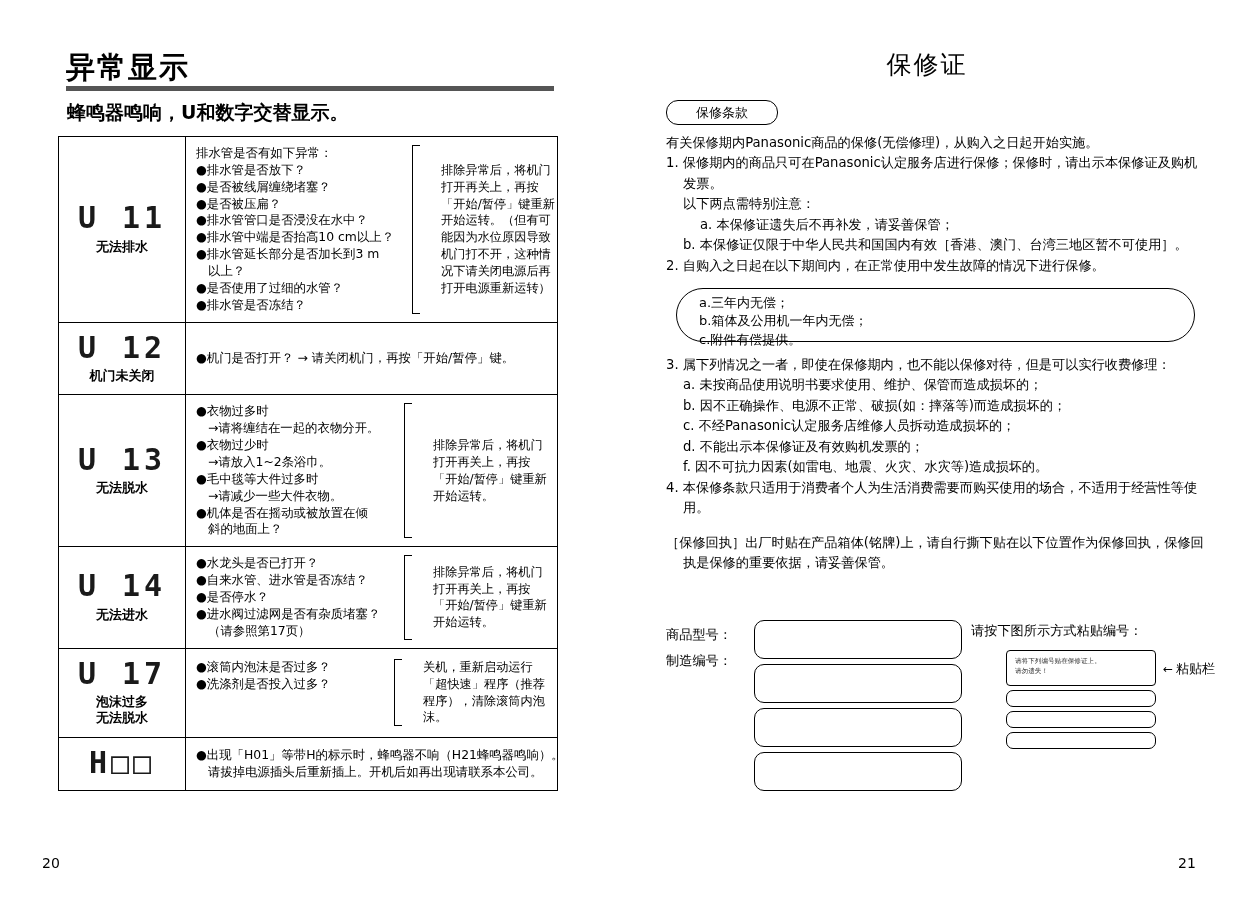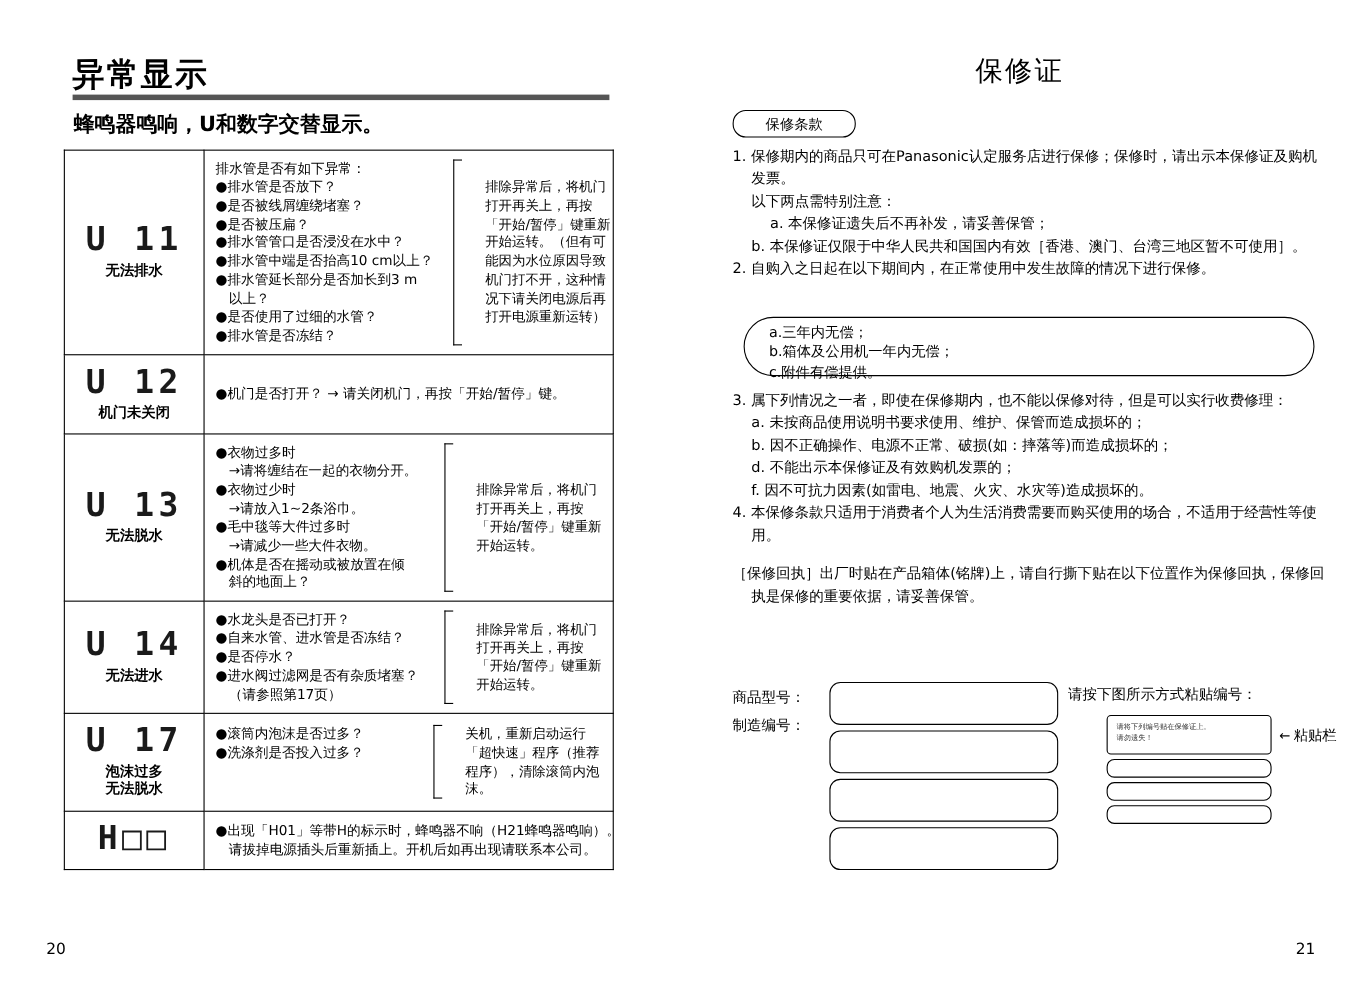--- a/index.html
+++ b/index.html
@@ -407,37 +407,39 @@
     </table>
 
     <div class="pagenum-left">20</div>
   </div>
 
   <div class="right-page">
     <div class="right-title">保修证</div>
     <div class="pill">保修条款</div>
 
     <div class="warranty-body">
+      <div class="wb-line lvl1">有关保修期内Panasonic商品的保修(无偿修理)，从购入之日起开始实施。</div>
       <div class="wb-line hanging1">1. 保修期内的商品只可在Panasonic认定服务店进行保修；保修时，请出示本保修证及购机发票。</div>
       <div class="wb-line lvl2">以下两点需特别注意：</div>
       <div class="wb-line lvl3">a. 本保修证遗失后不再补发，请妥善保管；</div>
       <div class="wb-line hanging2">b. 本保修证仅限于中华人民共和国国内有效［香港、澳门、台湾三地区暂不可使用］。</div>
       <div class="wb-line hanging1">2. 自购入之日起在以下期间内，在正常使用中发生故障的情况下进行保修。</div>
     </div>
 
     <div class="rounded-box">
       <div>a.三年内无偿；</div>
       <div>b.箱体及公用机一年内无偿；</div>
       <div>c.附件有偿提供。</div>
     </div>
 
     <div class="mid-block">
       <div class="wb-line hanging1">3. 属下列情况之一者，即使在保修期内，也不能以保修对待，但是可以实行收费修理：</div>
       <div class="wb-line lvl2">a. 未按商品使用说明书要求使用、维护、保管而造成损坏的；</div>
       <div class="wb-line lvl2">b. 因不正确操作、电源不正常、破损(如：摔落等)而造成损坏的；</div>
+      <div class="wb-line lvl2">c. 不经Panasonic认定服务店维修人员拆动造成损坏的；</div>
       <div class="wb-line lvl2">d. 不能出示本保修证及有效购机发票的；</div>
       <div class="wb-line lvl2">f. 因不可抗力因素(如雷电、地震、火灾、水灾等)造成损坏的。</div>
       <div class="wb-line hanging1">4. 本保修条款只适用于消费者个人为生活消费需要而购买使用的场合，不适用于经营性等使用。</div>
       <div class="wb-line hanging1" style="margin-top:14px">［保修回执］出厂时贴在产品箱体(铭牌)上，请自行撕下贴在以下位置作为保修回执，保修回执是保修的重要依据，请妥善保管。</div>
     </div>
 
     <div class="form-area">
       <div class="form-labels">
         <div>商品型号：</div>
         <div>制造编号：</div>

